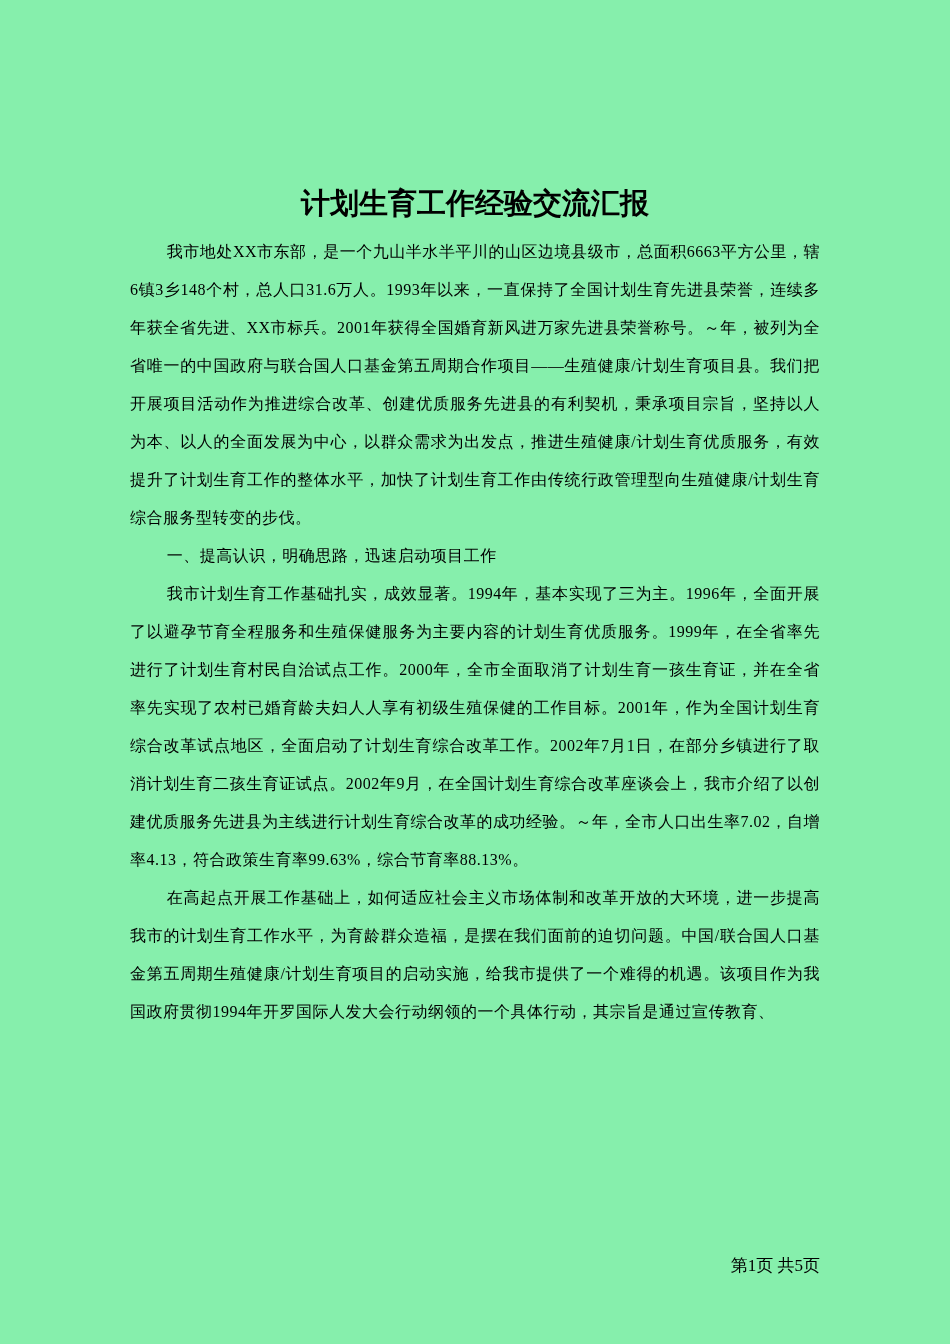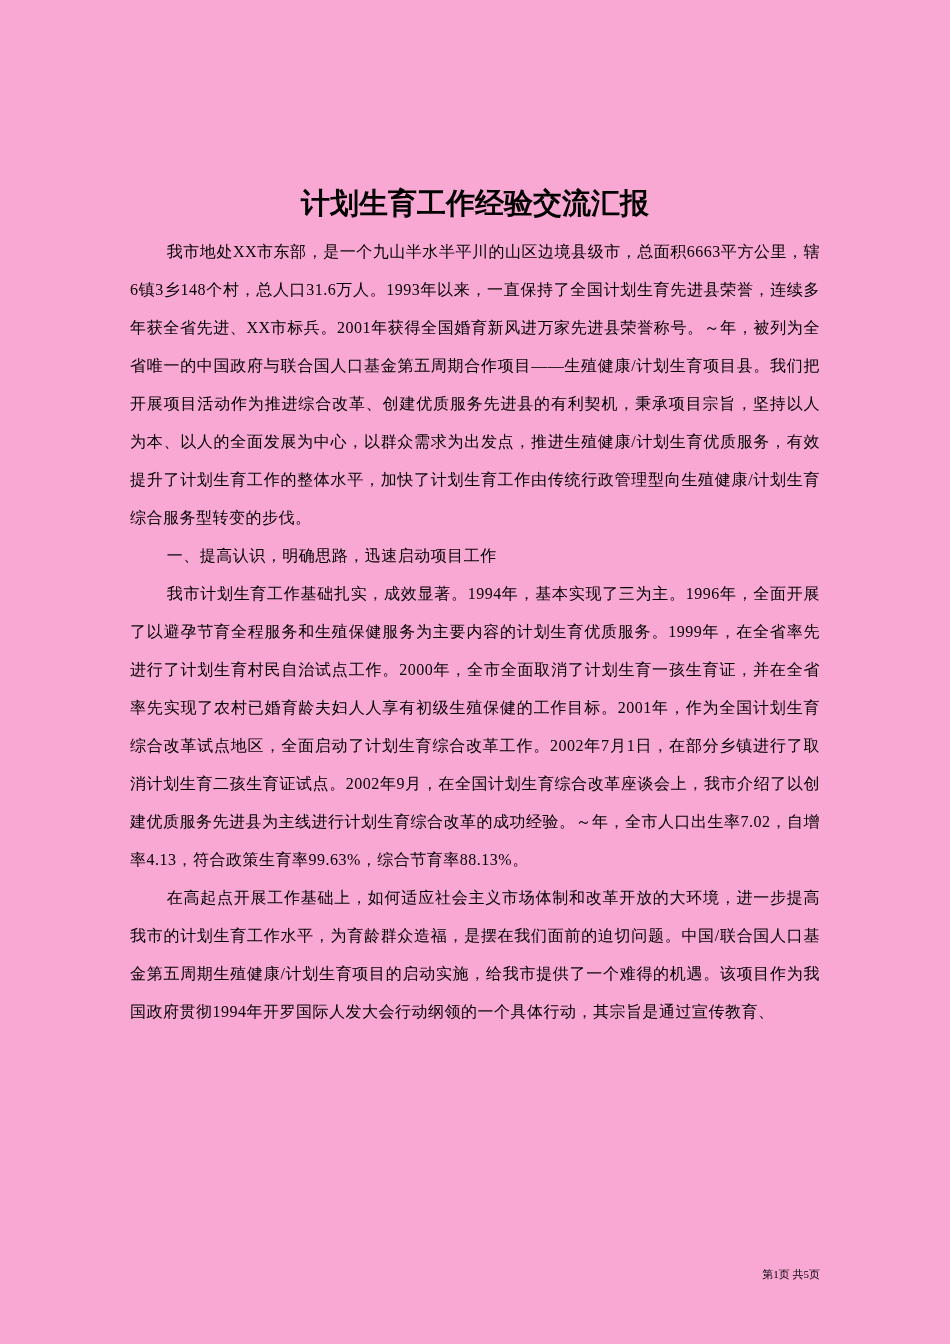--- a/index.html
+++ b/index.html
@@ -4,21 +4,21 @@
 <style>
   html, body {
     margin: 0;
     padding: 0;
     background: #ffffff;
   }
   .page {
     width: 950px;
     height: 1344px;
     margin: 0 auto;
-    background: #f9a8d4;
+    background: #86efac;
     box-sizing: border-box;
     padding: 183px 130px 0 130px;
     position: relative;
     font-family: "Liberation Serif", serif;
     color: #000000;
     overflow: hidden;
   }
   .doc-title {
     margin: 0 0 10px 0;
     text-align: center;
@@ -32,22 +32,22 @@
     font-size: 16px;
     line-height: 38px;
     text-align: justify;
     text-indent: 2.3em;
     word-break: break-all;
     letter-spacing: 0.5px;
   }
   .page-footer {
     position: absolute;
     right: 130px;
-    bottom: 60px;
-    font-size: 11px;
+    bottom: 68px;
+    font-size: 17px;
     line-height: 20px;
     color: #000000;
   }
 </style>
 </head>
 <body>
 
 <div class="page">
 
   <h1 class="doc-title">计划生育工作经验交流汇报</h1>

